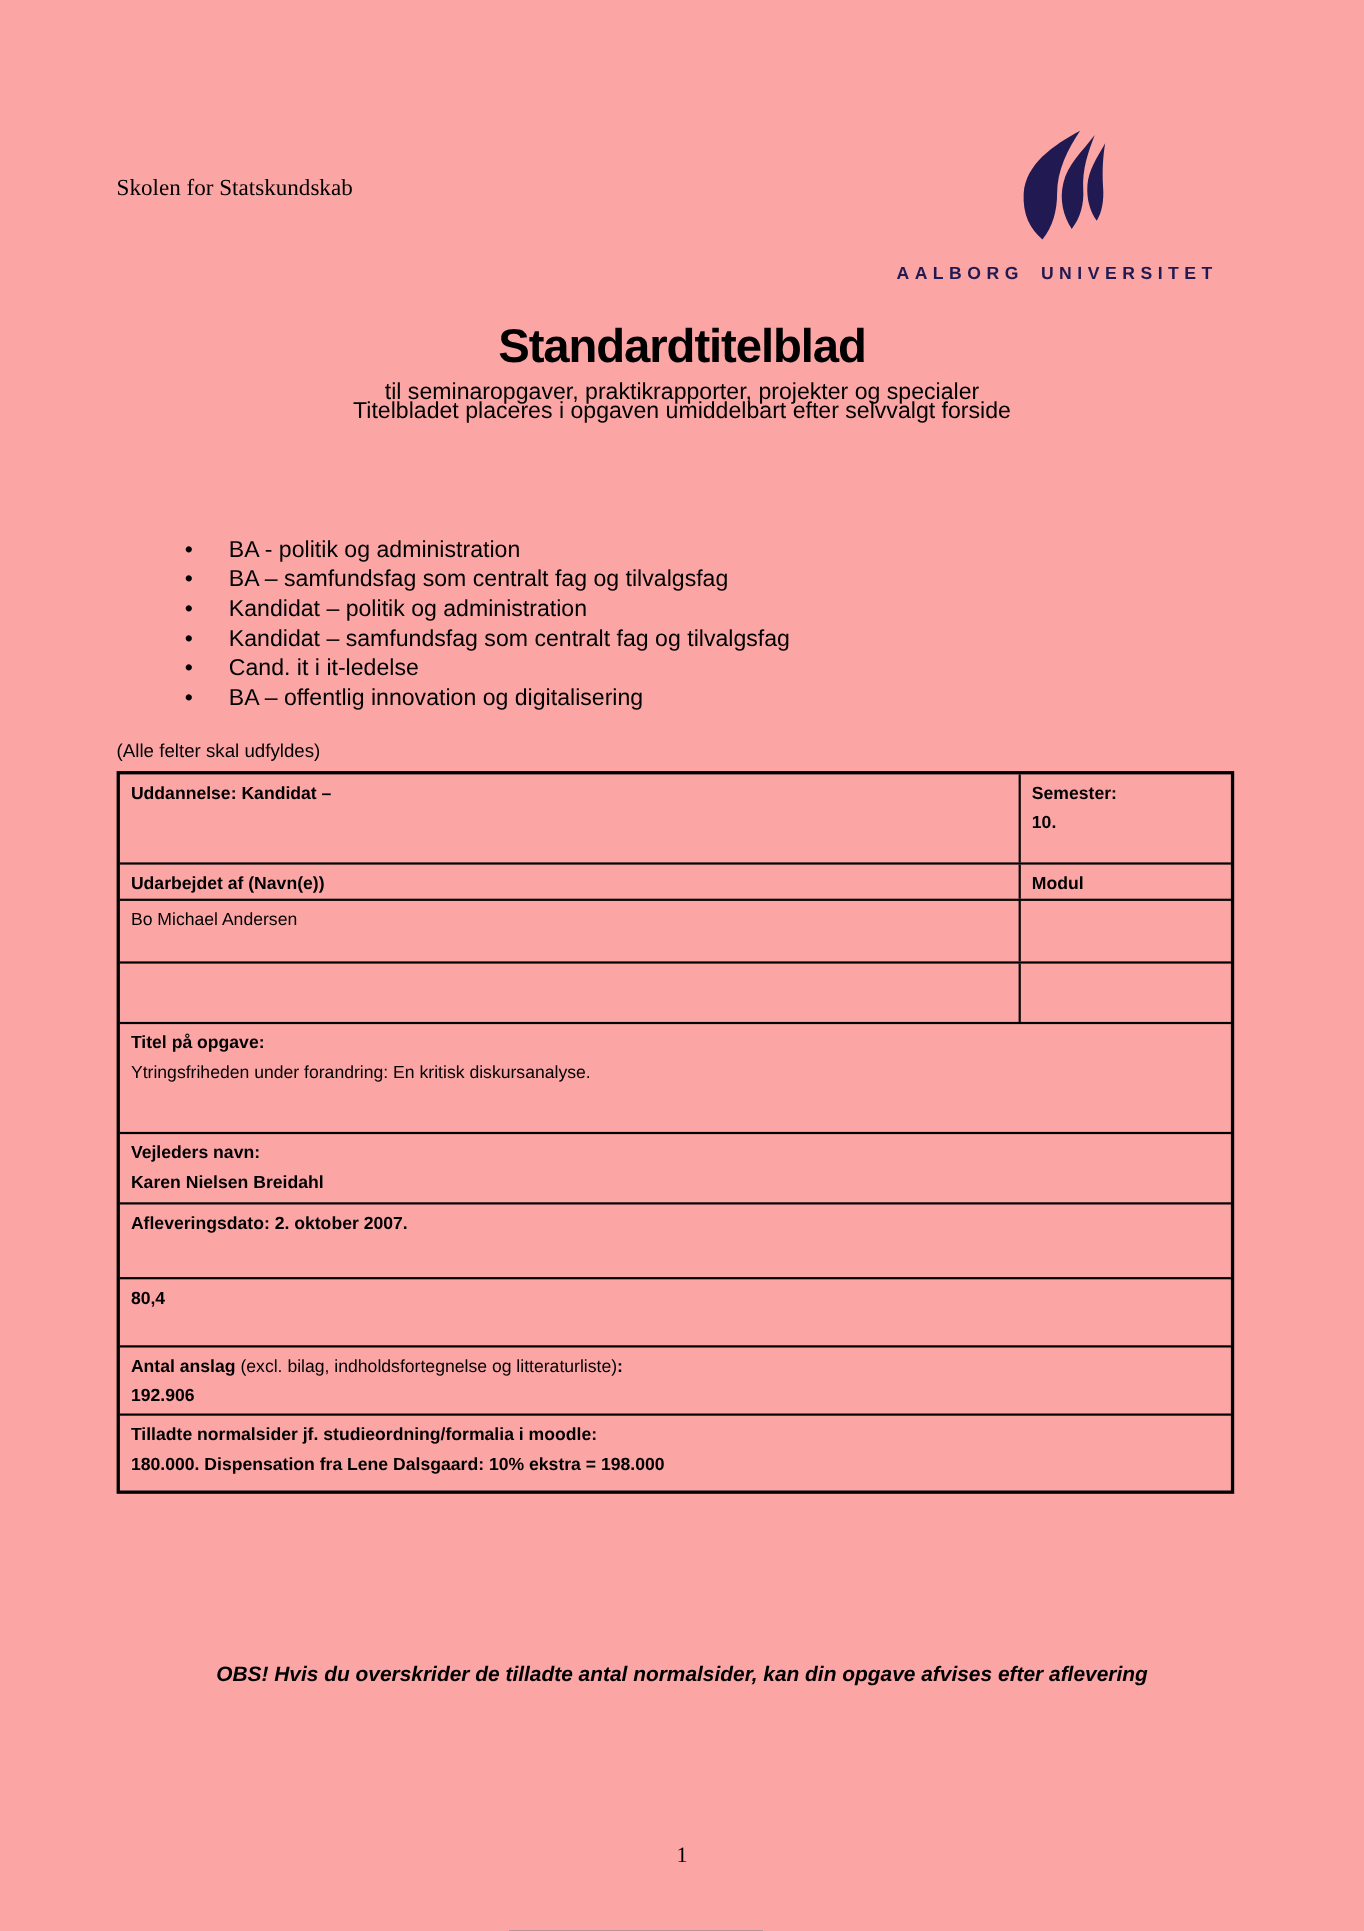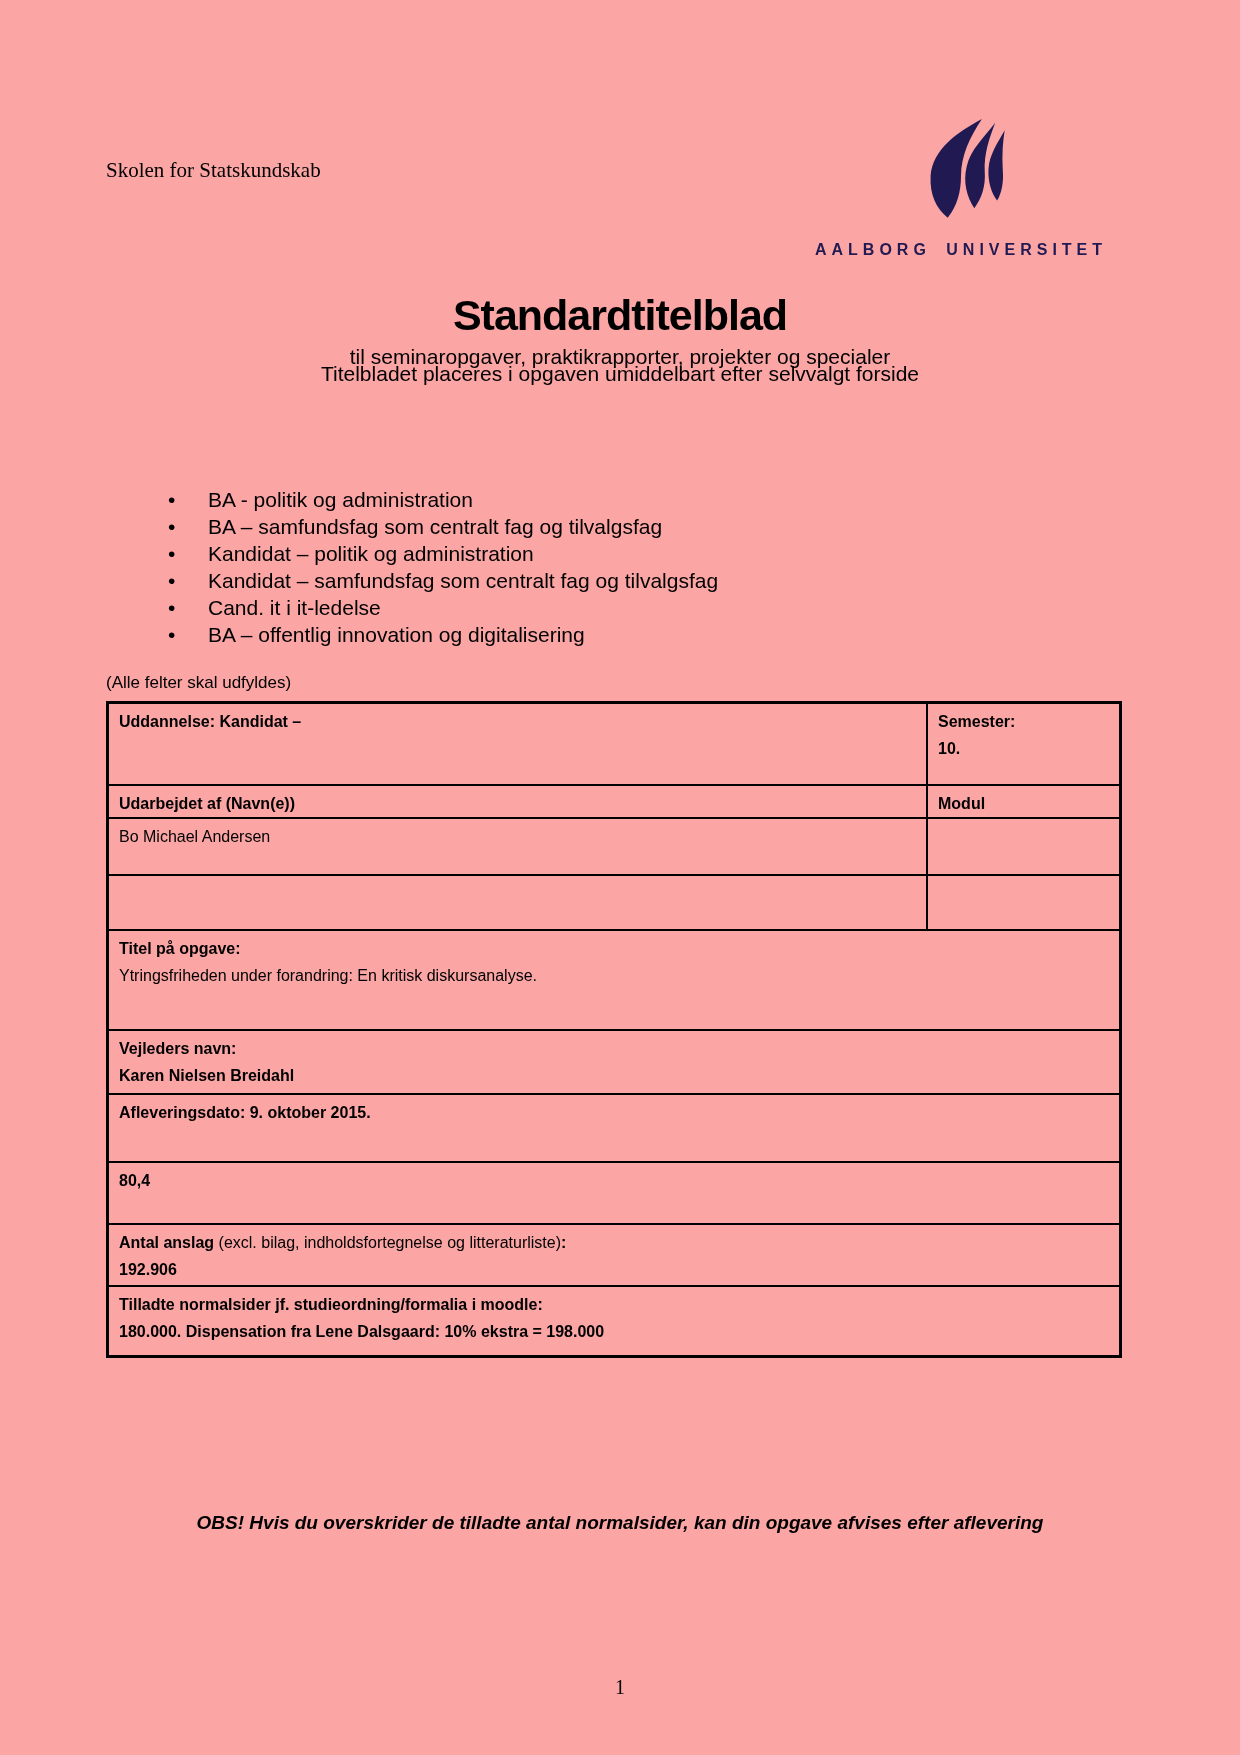--- a/index.html
+++ b/index.html
@@ -158,21 +158,21 @@
     </div>
 
     <div class="tr r7">
       <div class="td td-full b">
         <div>Vejleders navn:</div>
         <div>Karen Nielsen Breidahl</div>
       </div>
     </div>
 
     <div class="tr r8">
-      <div class="td td-full b">Afleveringsdato: 9. oktober 2015.</div>
+      <div class="td td-full b">Afleveringsdato: 2. oktober 2007.</div>
     </div>
 
     <div class="tr r9">
       <div class="td td-full">
         <div class="b">80,4</div>
       </div>
     </div>
 
     <div class="tr r10">
       <div class="td td-full">

